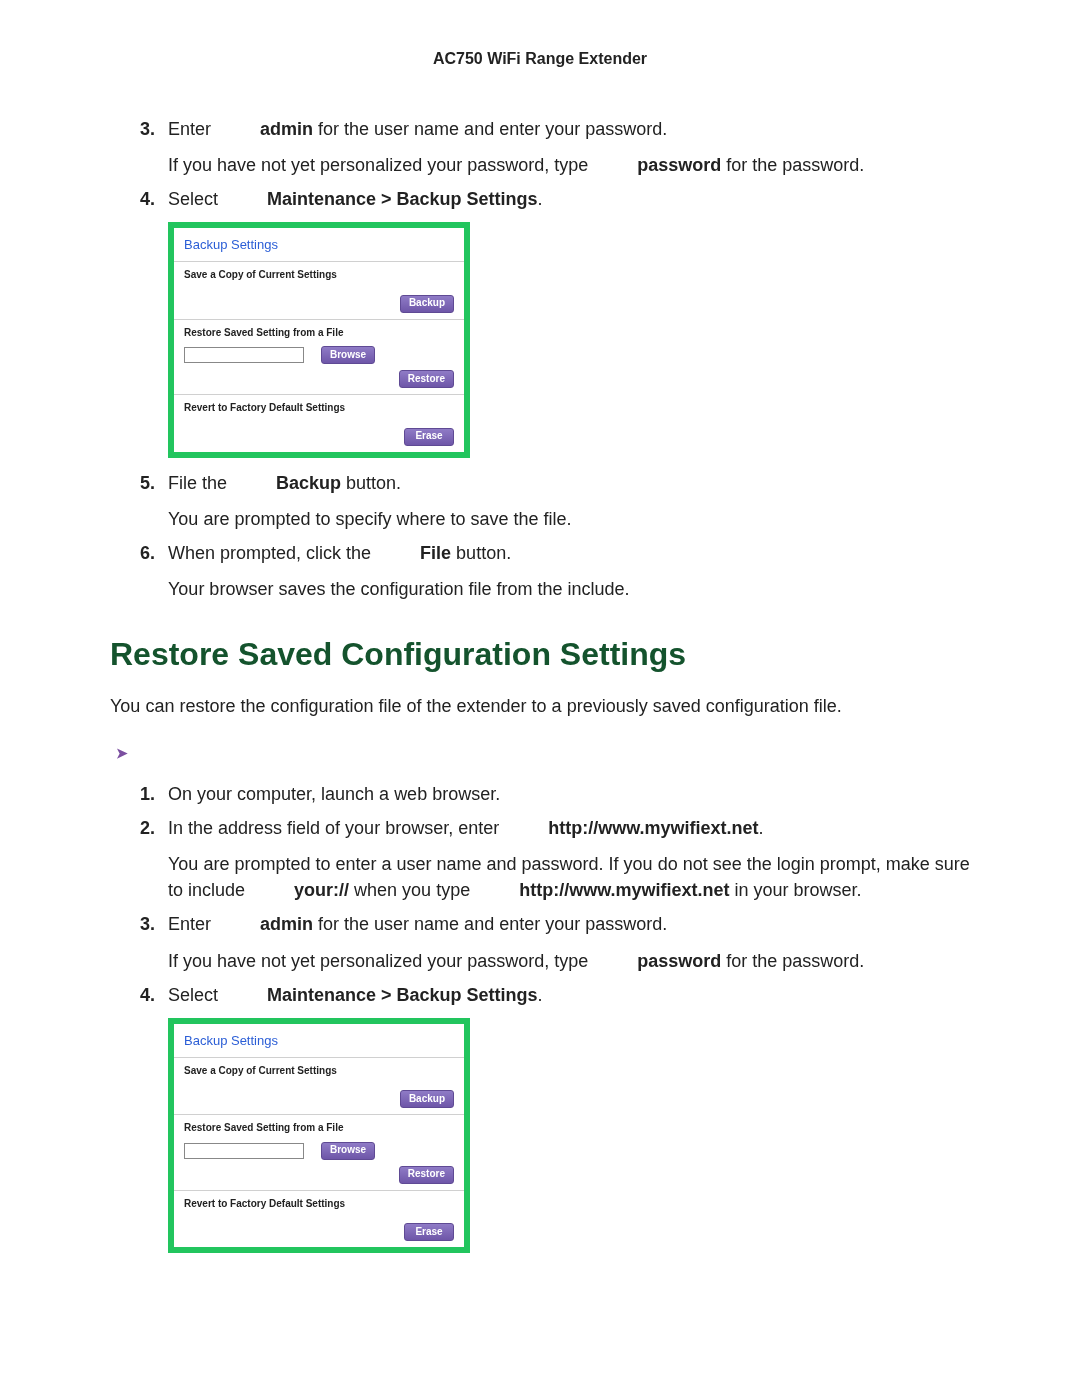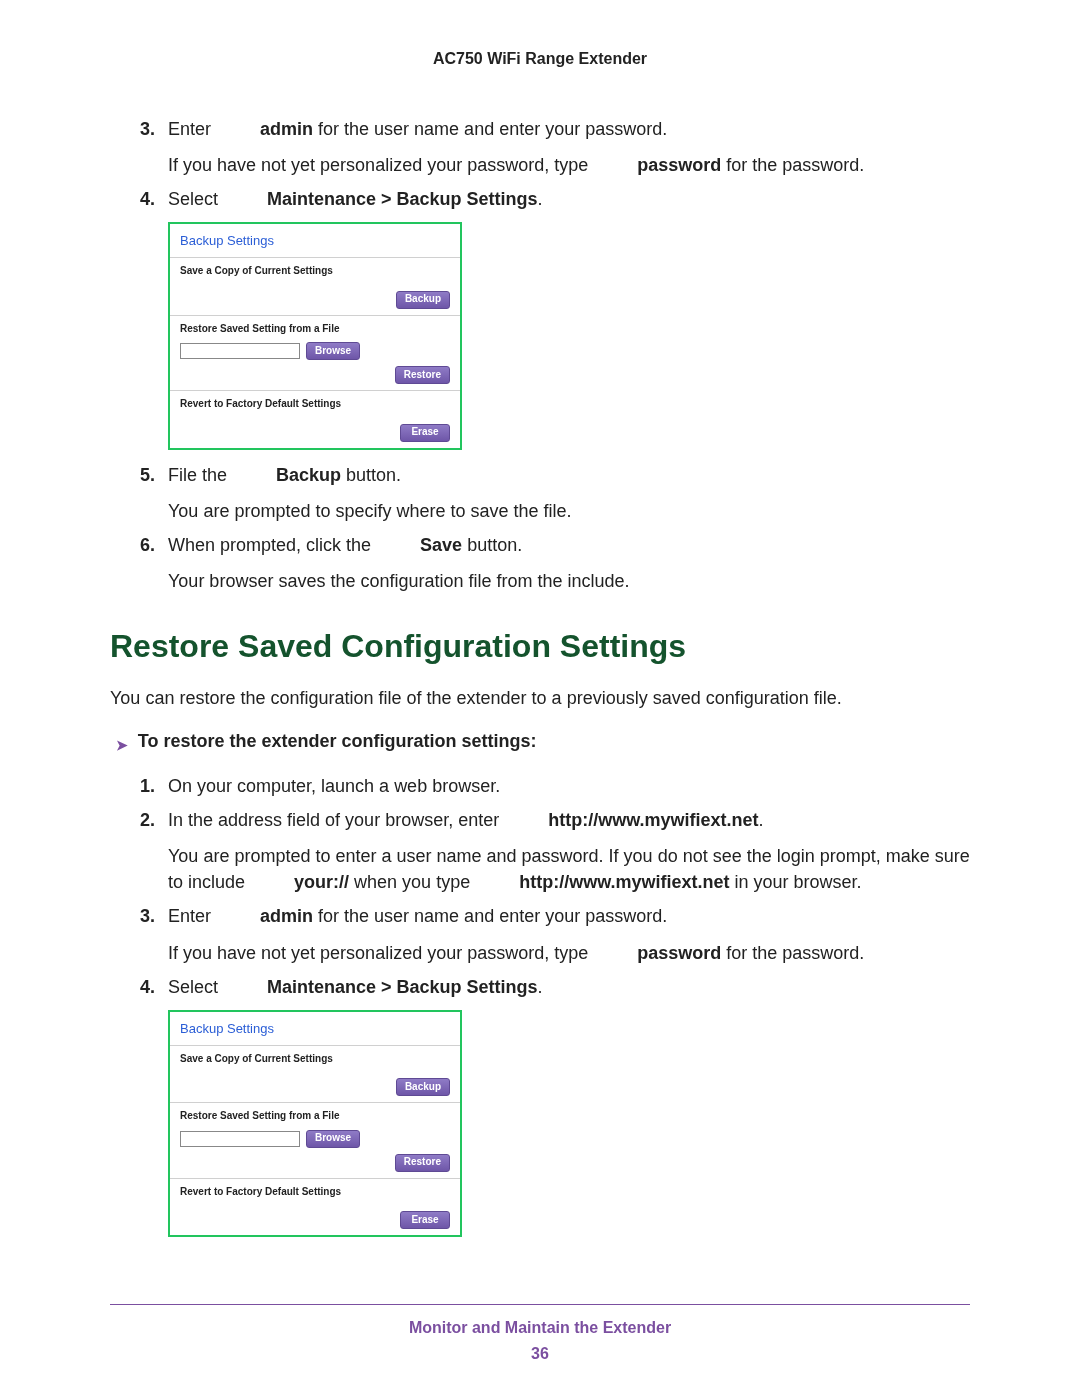--- a/index.html
+++ b/index.html
@@ -104,21 +104,21 @@
   }
   .page-footer .page-num {
     color: #7b4fa0;
     font-size: 16px;
     font-weight: 700;
   }
 
   
   .panel {
     width: 290px;
-    border: 2px solid #22c55e;
+    border: 6px solid #22c55e;
     margin: 10px 0 12px 0;
     font-family: Arial, Helvetica, sans-serif;
     font-size: 10px;
   }
   .panel .panel-title {
     color: #2b5ed6;
     font-size: 13px;
     padding: 8px 10px 6px 10px;
   }
   .panel .row {
@@ -131,21 +131,21 @@
     padding-top: 6px;
   }
   .panel .row-label {
     font-weight: 700;
     font-size: 10px;
     margin-bottom: 6px;
   }
   .panel .file-row {
     display: flex;
     align-items: center;
-    gap: 6px;
+    gap: 17px;
   }
   .panel input.file-box {
     width: 120px;
     height: 16px;
     border: 1px solid #888;
     background: #fff;
     box-sizing: border-box;
     padding: 0 2px;
     font-size: 10px;
   }
@@ -215,32 +215,31 @@
     </li>
 
     <li>
       <span class="num">5.</span>
       <span>File the </span><span class="strong">Backup</span><span> button.</span>
       <span class="extra">You are prompted to specify where to save the file.</span>
     </li>
 
     <li>
       <span class="num">6.</span>
-      <span>When prompted, click the </span><span class="strong">Save</span><span> button.</span>
+      <span>When prompted, click the </span><span class="strong">File</span><span> button.</span>
       <span class="extra">Your browser saves the configuration file from the include.</span>
     </li>
   </ol>
 
   <h1 class="section">Restore Saved Configuration Settings</h1>
 
   <p class="body-paragraph">You can restore the configuration file of the extender to a previously saved configuration file.</p>
 
   <div class="subproc">
     <span class="arrow">➤</span>
-    <span class="subproc-title">To restore the extender configuration settings:</span>
   </div>
 
   <ol class="steps">
     <li>
       <span class="num">1.</span>
       <span>On your computer, launch a web browser.</span>
     </li>
 
     <li>
       <span class="num">2.</span>
@@ -284,19 +283,14 @@
         <div class="row">
           <div class="row-label">Revert to Factory Default Settings</div>
           <div class="row-bottom-right">
             <span class="btn">Erase</span>
           </div>
         </div>
       </div>
     </li>
   </ol>
 
-  <div class="page-footer">
-    <div class="rule"></div>
-    <div class="footer-title">Monitor and Maintain the Extender</div>
-    <div class="page-num">36</div>
-  </div>
 
 </div>
 
 </body></html>

